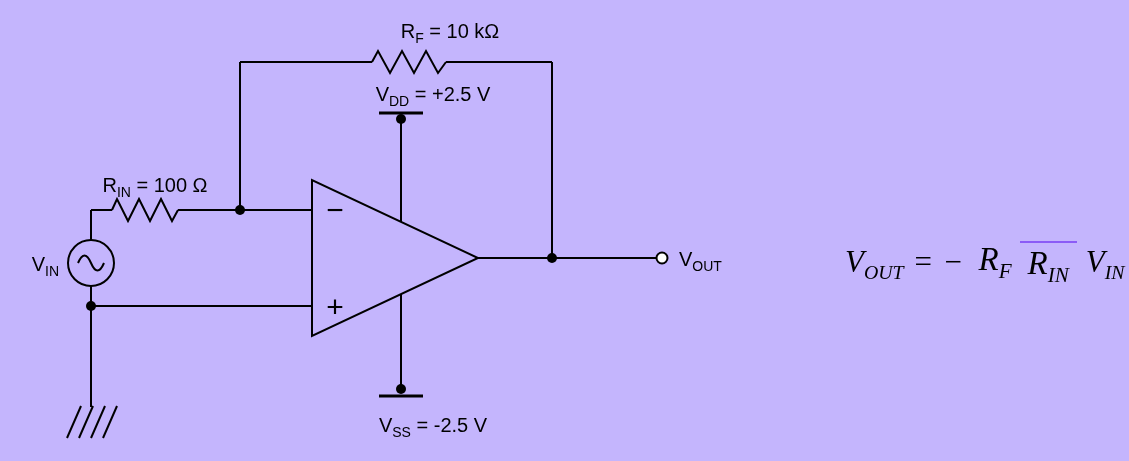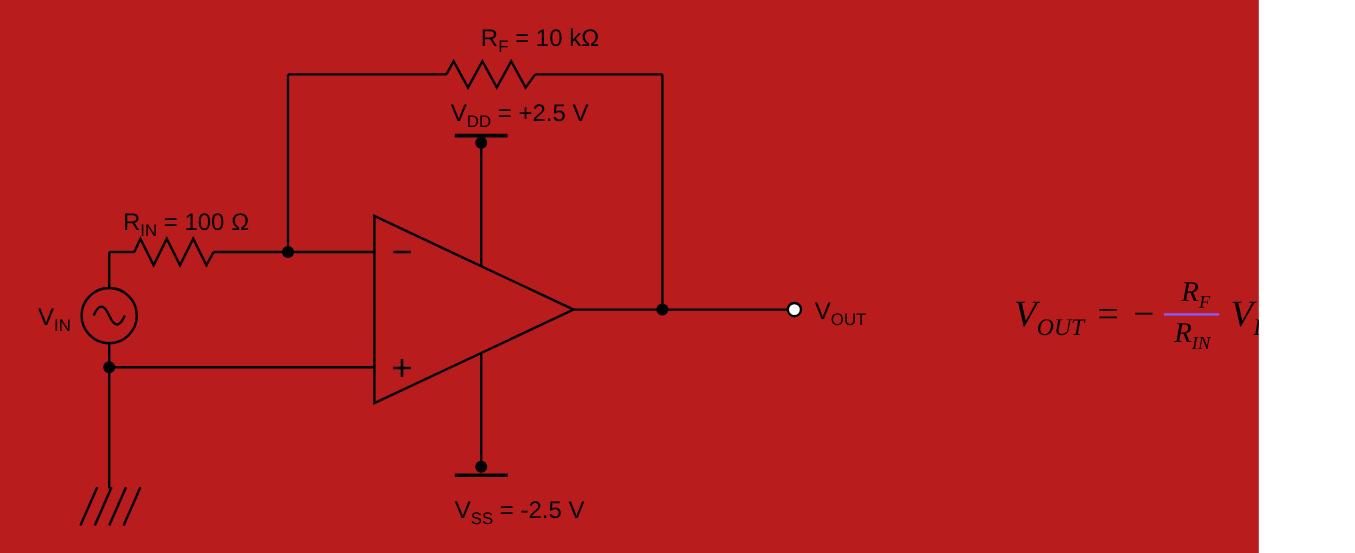--- a/index.html
+++ b/index.html
@@ -4,22 +4,22 @@
 <style>
   * { margin: 0; padding: 0; box-sizing: border-box; }
   html, body { background: #ffffff; }
   body {
     width: 1129px; height: 461px;
     font-family: "Liberation Sans", sans-serif;
     color: #000;
   }
   .stage {
     position: relative;
-    width: 1049px; height: 461px;
-    background: #b91c1c;
+    width: 1129px; height: 461px;
+    background: #c4b5fd;
     overflow: hidden;
   }
   svg.circuit { position: absolute; left: 0; top: 0; }
   svg .wire { stroke: #000; stroke-width: 2; fill: none; stroke-linecap: butt; }
   svg .comp { stroke: #000; stroke-width: 2; fill: none; stroke-linejoin: miter; }
   svg .bar  { stroke: #000; stroke-width: 3; }
   svg .dot  { fill: #000; stroke: none; }
   svg .term { fill: #fff; stroke: #000; stroke-width: 2; }
   svg text.lbl {
     font-family: "Liberation Sans", sans-serif;
@@ -34,23 +34,23 @@
     position: absolute; left: 845px; top: 222px;
     height: 80px;
     display: flex; align-items: center; gap: 9px;
     font-family: "Liberation Serif", serif;
     font-style: italic; font-size: 31px; color: #000;
     white-space: nowrap;
   }
   .equation sub { font-size: 0.64em; line-height: 0; }
   .equation .sign { margin-right: -2px; }
   .frac {
-    display: inline-flex; flex-direction: column;
-    align-items: stretch; text-align: right;
-    font-size: 24px; line-height: 1.15;
+    display: inline-flex; flex-direction: row;
+    align-items: stretch; text-align: left;
+    font-size: 33px; line-height: 1.15;
   }
   .frac .num { padding: 0 8px 2px 8px; }
   .frac .den { border-top: 2px solid #8b5cf6; padding: 2px 8px 0 8px; }
 </style>
 </head>
 <body>
 
 <div class="stage">
 
   <svg class="circuit" width="790" height="461" viewBox="0 0 790 461">

